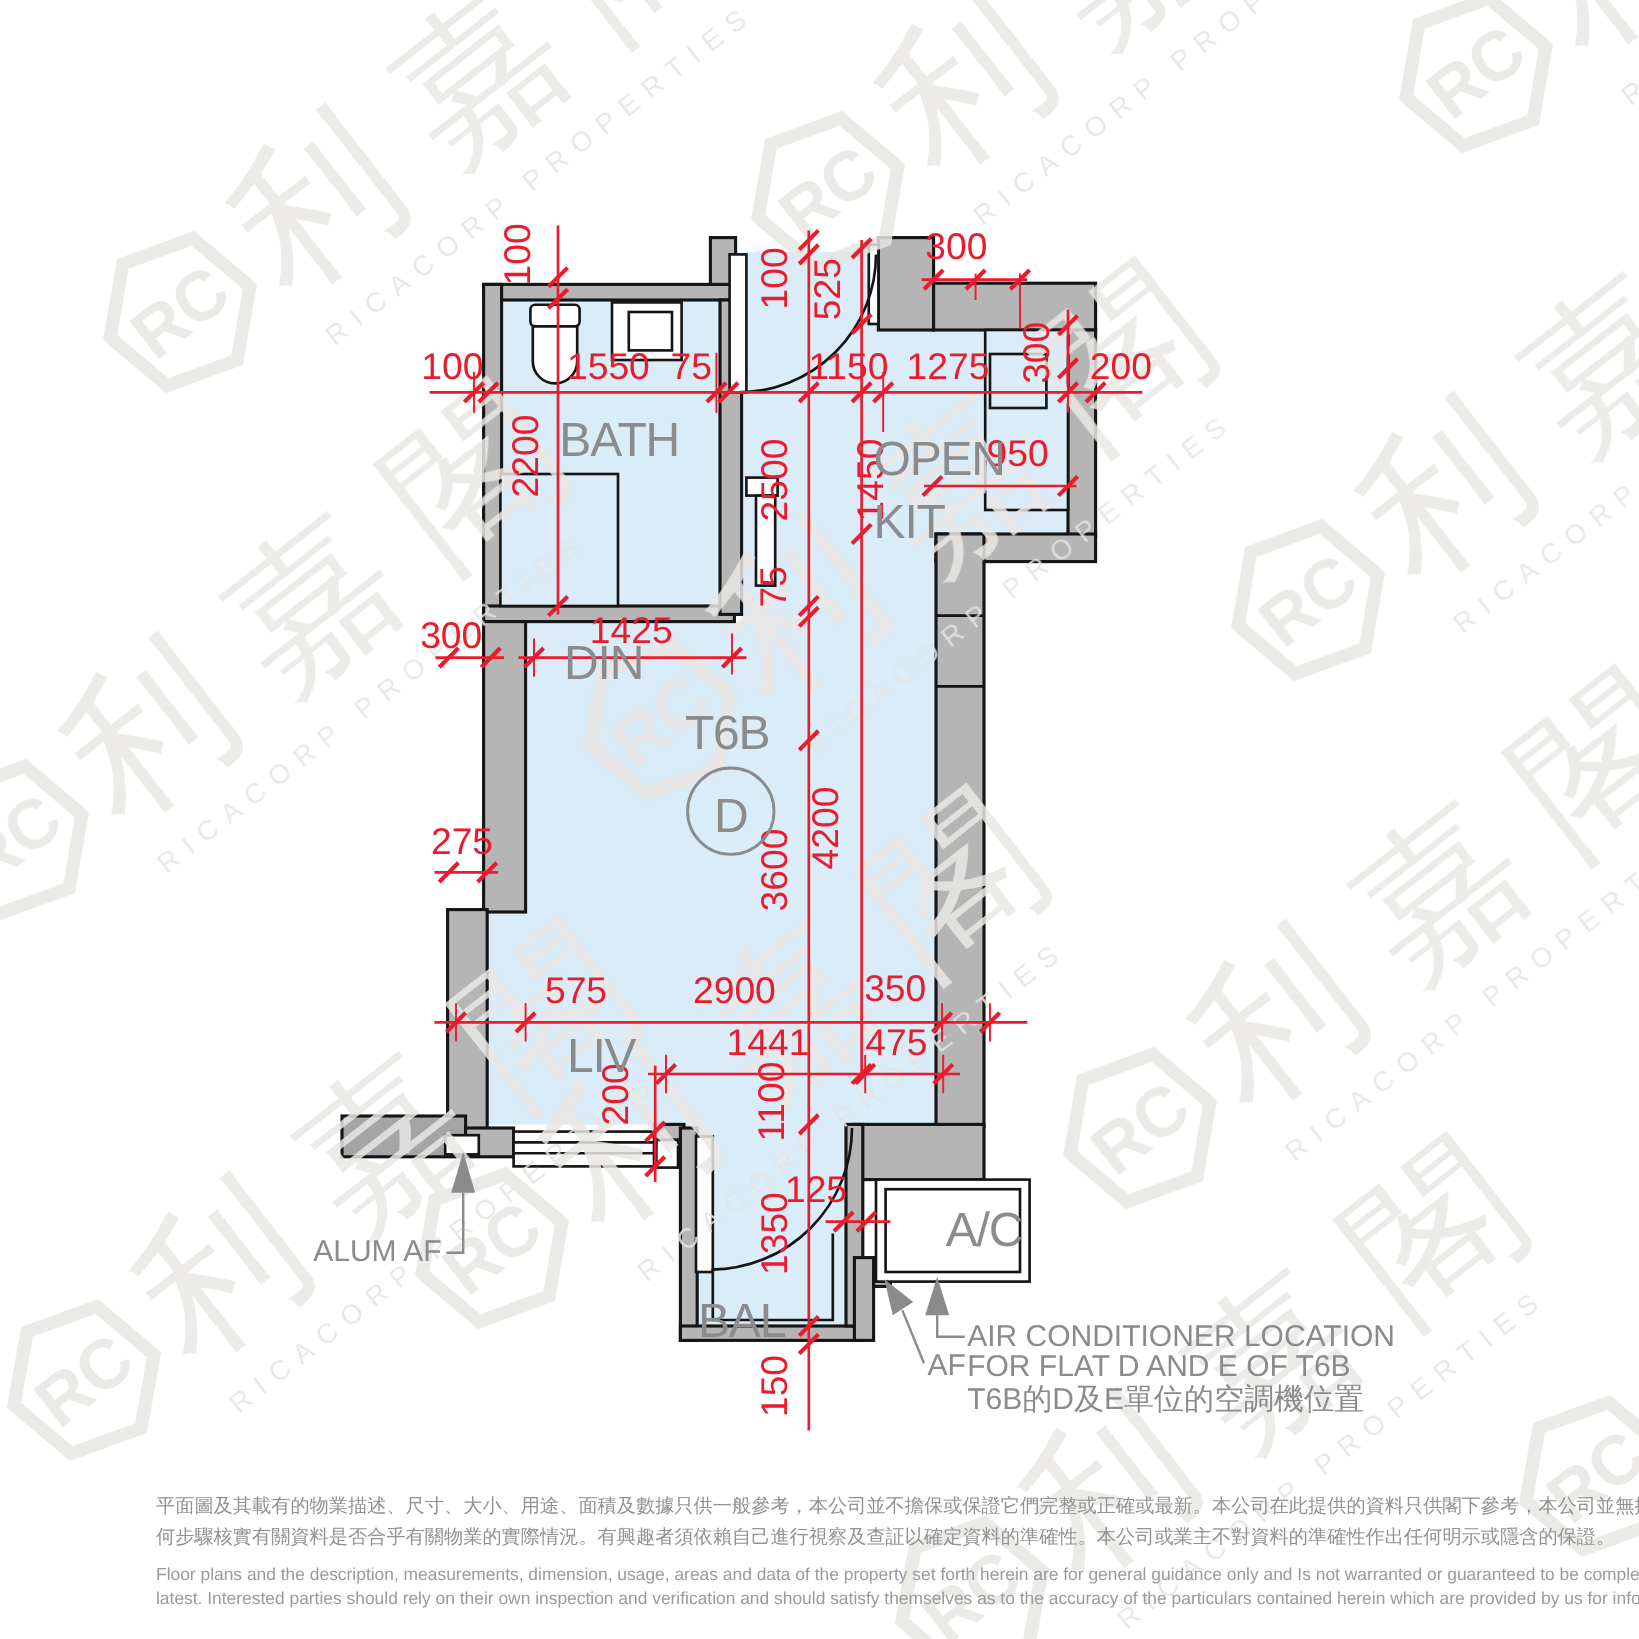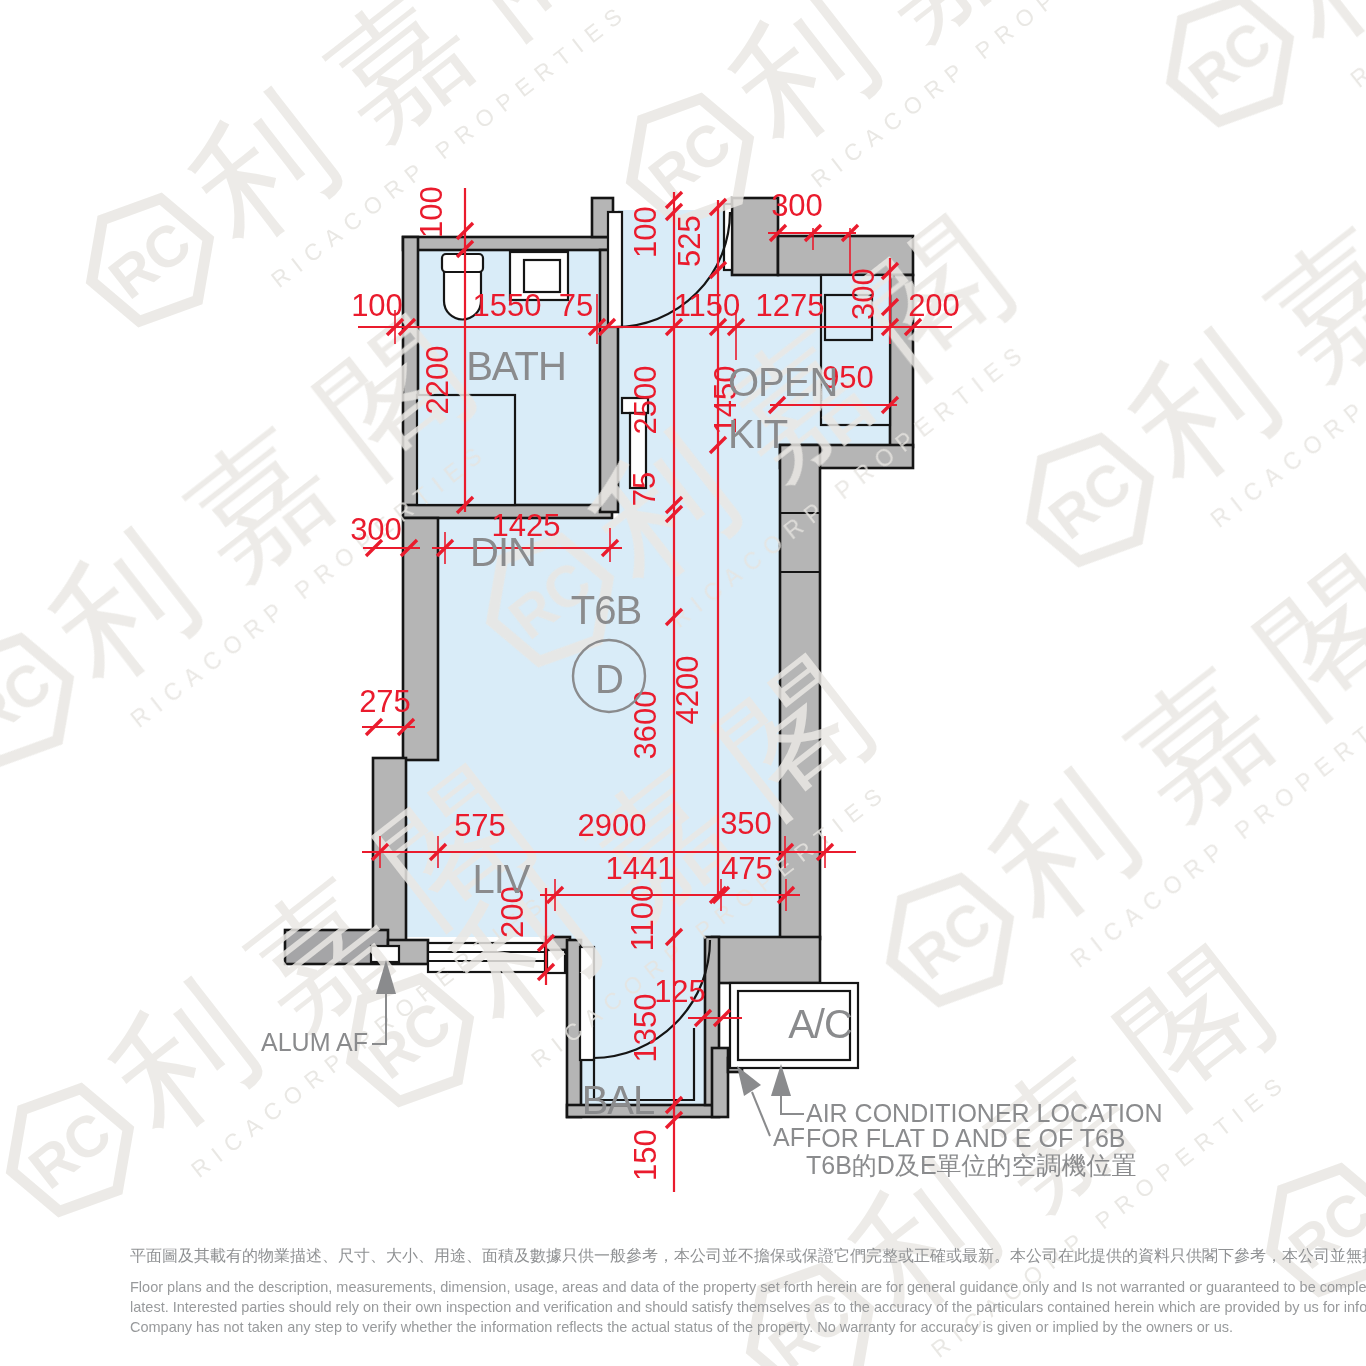--- a/index.html
+++ b/index.html
@@ -276,17 +276,17 @@
     <path class="lead" d="M804,1114 L781,1114 L781,1096"></path>
     <polygon class="ah" points="781,1064 771,1096 791,1096"></polygon>
     <text class="note" x="806" y="1122">AIR CONDITIONER LOCATION</text>
     <text class="note" x="806" y="1147">FOR FLAT D AND E OF T6B</text>
     <text class="note" x="806" y="1174">T6B的D及E單位的空調機位置</text>
   </g>
 </svg>
 
   <div id="disc">
     <div class="dcn">平面圖及其載有的物業描述、尺寸、大小、用途、面積及數據只供一般參考，本公司並不擔保或保證它們完整或正確或最新。本公司在此提供的資料只供閣下參考，本公司並無採取任</div>
+    <div class="dcn">何步驟核實有關資料是否合乎有關物業的實際情況。有興趣者須依賴自己進行視察及查証以確定資料的準確性。本公司或業主不對資料的準確性作出任何明示或隱含的保證。</div>
     <div class="den den-first">Floor plans and the description, measurements, dimension, usage, areas and data of the property set forth herein are for general guidance only and Is not warranted or guaranteed to be complete or correct or the</div>
     <div class="den">latest. Interested parties should rely on their own inspection and verification and should satisfy themselves as to the accuracy of the particulars contained herein which are provided by us for information only.  Our</div>
-    <div class="den">Company has not taken any step to verify whether the information reflects the actual status of the property.  No warranty for accuracy is given or implied by the owners or us.</div>
   </div>
 </div>
 
 </body></html>

